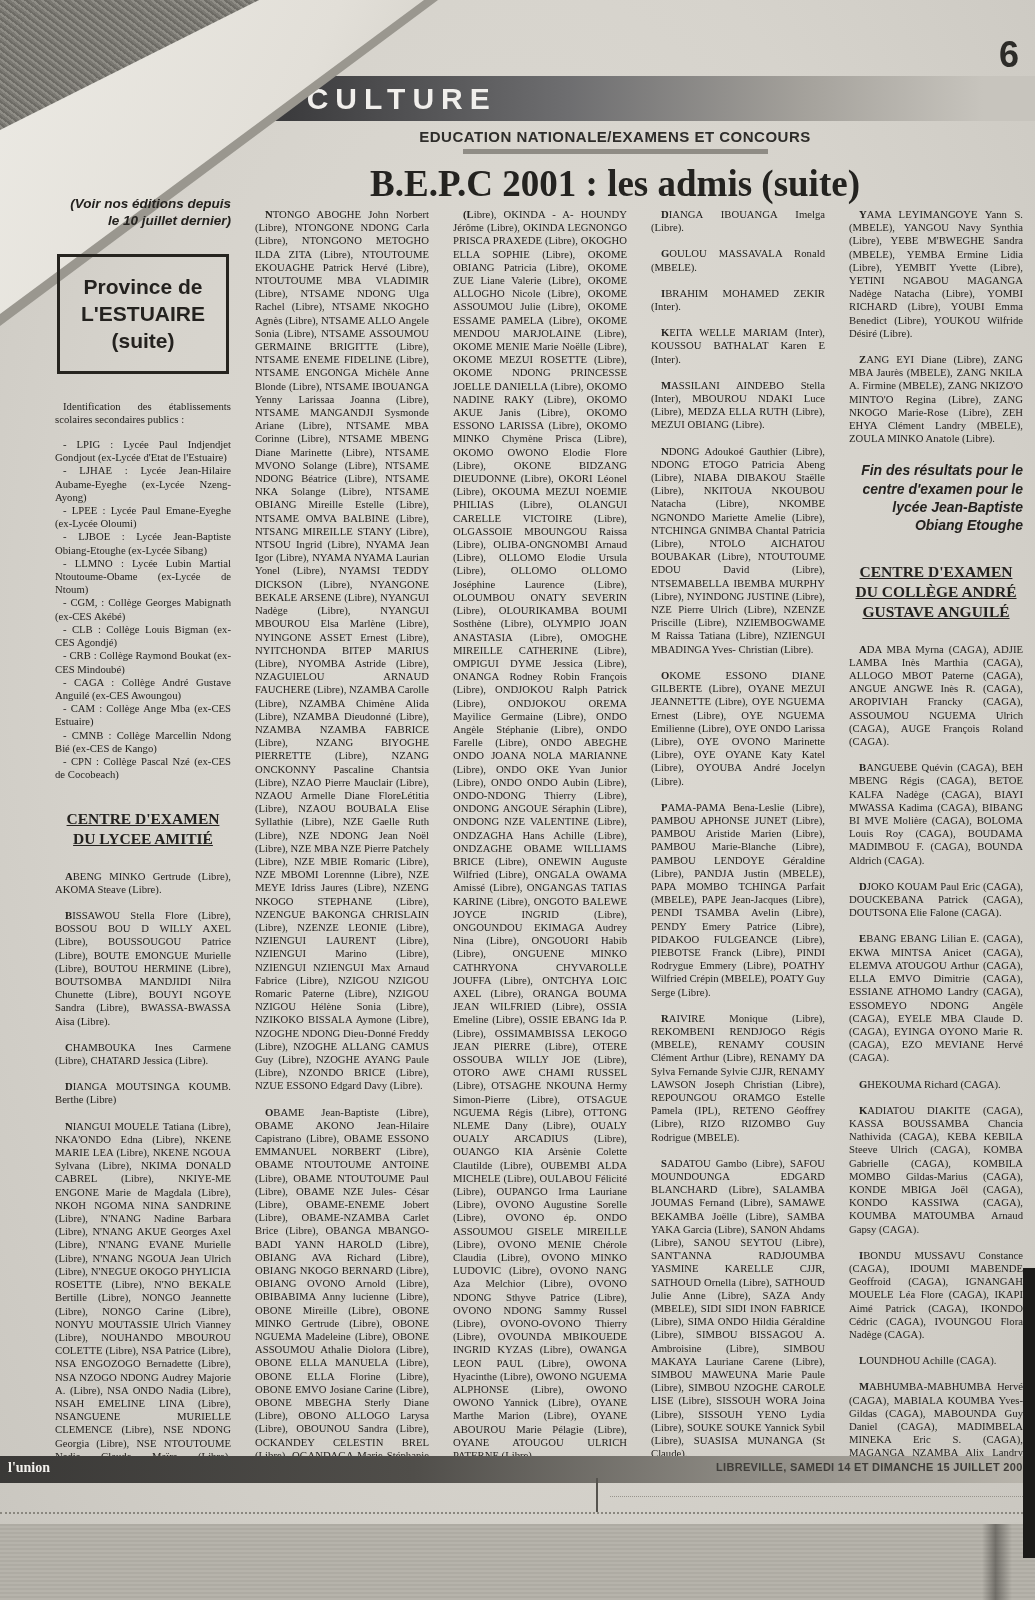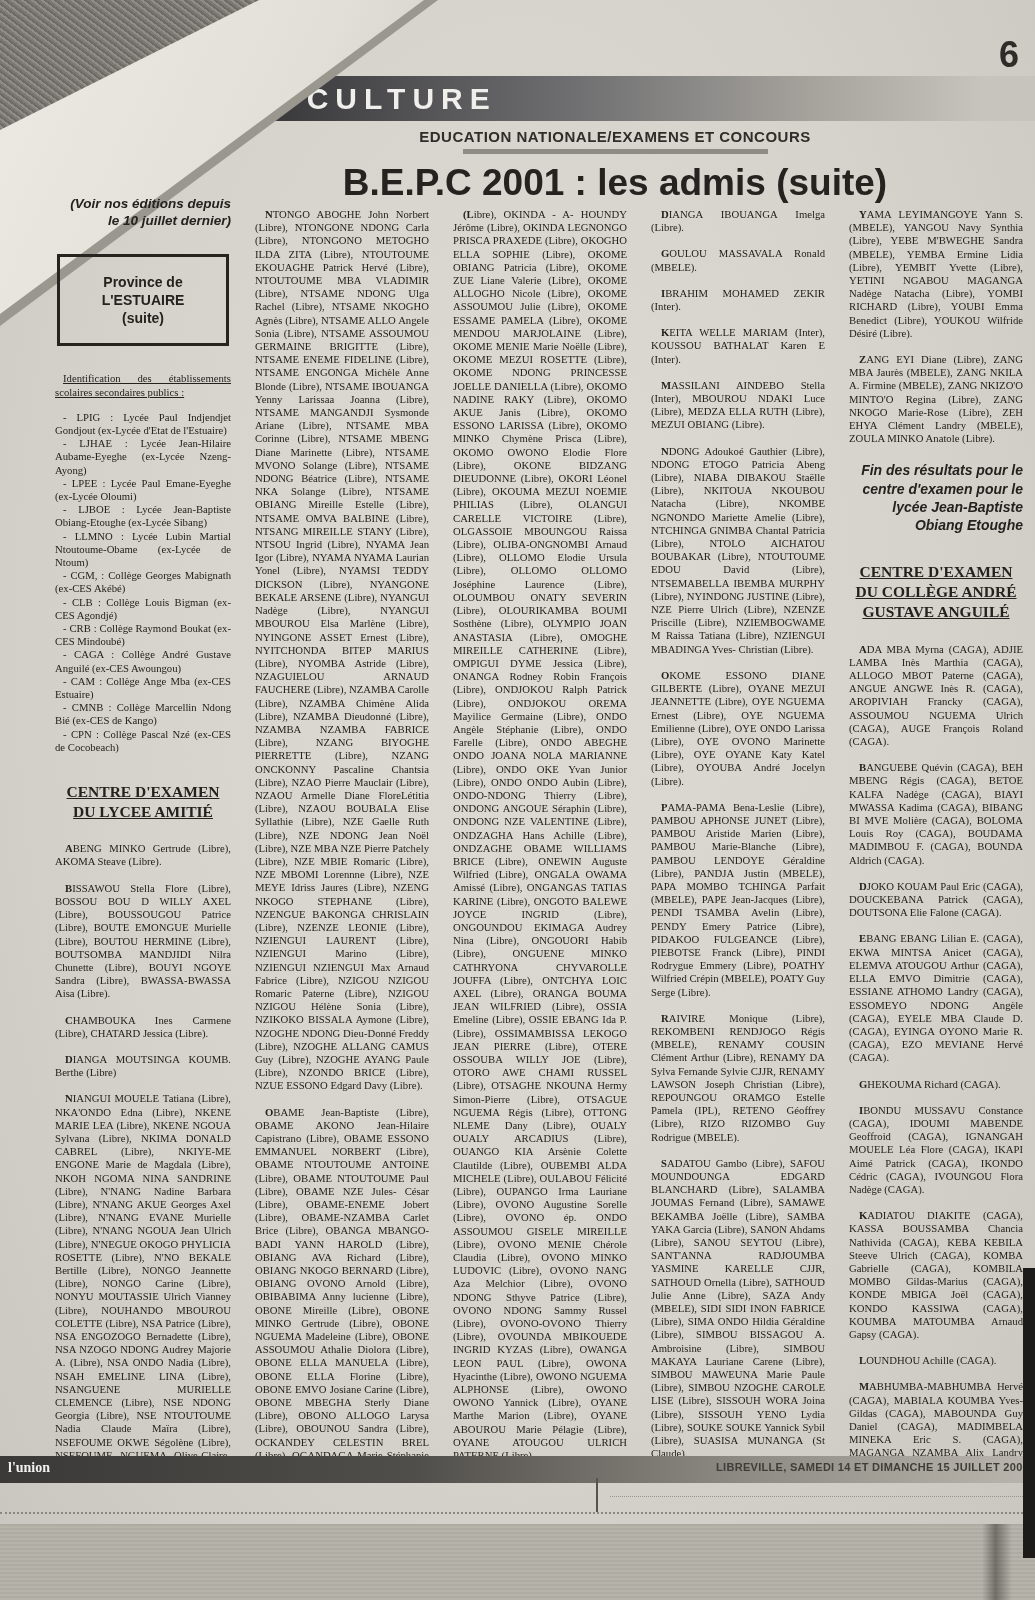--- a/index.html
+++ b/index.html
@@ -21,33 +21,33 @@
   .corner-flap-shadow{position:absolute;top:0;left:0;width:438px;height:326px;
     background:#9a978f;clip-path:polygon(0 0,100% 0,0 100%);}
   .corner-flap{position:absolute;top:0;left:0;width:424px;height:314px;
     background:linear-gradient(115deg,#eceae4 0%,#e2dfd8 60%,#cfccc4 100%);
     clip-path:polygon(0 0,100% 0,0 100%);}
   
   .head-zone{position:absolute;top:128px;left:210px;width:810px;text-align:center;}
   .kicker{font-family:"Liberation Sans",sans-serif;font-weight:bold;font-size:15px;
     letter-spacing:.5px;color:#2e2d2a;}
   .kicker-rule{width:305px;height:5px;background:#8f8c85;margin:4px auto 0;}
-  .headline{font-family:Liberation Sans, sans-serif;font-weight:bold;font-size:37px;
+  .headline{font-family:Liberation Serif, serif;font-weight:bold;font-size:37px;
     color:#242320;margin:8px 0 0;}
   
   .columns{position:absolute;top:196px;left:55px;width:968px;height:1262px;
     display:flex;gap:24px;}
   .col{flex:1;overflow:hidden;font-size:10.7px;line-height:13.2px;text-align:justify;}
   .col0{flex:0 0 176px;}
   .blk-intro{font-family:"Liberation Sans",sans-serif;font-weight:bold;font-style:italic;
     font-size:13.5px;line-height:1.25;text-align:right;white-space:pre-line;margin:0 0 24px;}
   .blk-box{border:3px solid #26241f;font-family:"Liberation Sans",sans-serif;font-weight:bold;
-    font-size:14px;line-height:1.3;text-align:center;padding:16px 2px;margin:0 2px 26px;
+    font-size:21px;line-height:1.3;text-align:center;padding:16px 2px;margin:0 2px 26px;
     white-space:pre-line;}
-  .blk-para{margin:0 0 12px;text-indent:8px;text-decoration:underline;}
+  .blk-para{margin:0 0 12px;text-indent:8px;}
   .blk-est{margin:0;text-indent:8px;font-family:Liberation Serif, serif;}
   .blk-head{font-weight:bold;font-size:15.5px;line-height:1.3;text-align:center;
     text-decoration:underline;margin:28px 4px 20px;}
   .blk-names{margin:12px 0 13px;text-indent:10px;}
   .blk-names::first-letter{font-weight:bold;}
   .blk-fin{font-family:"Liberation Sans",sans-serif;font-weight:bold;font-style:italic;
     font-size:14px;line-height:1.3;text-align:right;margin:16px 0 18px;}
   
   .footer-bar{position:absolute;top:1456px;left:0;width:1035px;height:27px;
     background:linear-gradient(90deg,#3a3937 0%,#504e4a 40%,#8e8b84 72%,#bab6ad 100%);}
@@ -137,22 +137,22 @@
     <div class="col">
         <div class="blk-names">YAMA LEYIMANGOYE Yann S. (MBELE), YANGOU Navy Synthia (Libre), YEBE M'BWEGHE Sandra (MBELE), YEMBA Ermine Lidia (Libre), YEMBIT Yvette (Libre), YETINI NGABOU MAGANGA Nadège Natacha (Libre), YOMBI RICHARD (Libre), YOUBI Emma Benedict (Libre), YOUKOU Wilfride Désiré (Libre).</div>
         <div class="blk-names">ZANG EYI Diane (Libre), ZANG MBA Jaurès (MBELE), ZANG NKILA A. Firmine (MBELE), ZANG NKIZO'O MINTO'O Regina (Libre), ZANG NKOGO Marie-Rose (Libre), ZEH EHYA Clément Landry (MBELE), ZOULA MINKO Anatole (Libre).</div>
         <div class="blk-fin">Fin des résultats pour le centre d'examen pour le lycée Jean-Baptiste Obiang Etoughe</div>
         <div class="blk-head">CENTRE D'EXAMEN DU COLLÈGE ANDRÉ GUSTAVE ANGUILÉ</div>
         <div class="blk-names">ADA MBA Myrna (CAGA), ADJIE LAMBA Inès Marthia (CAGA), ALLOGO MBOT Paterne (CAGA), ANGUE ANGWE Inès R. (CAGA), AROPIVIAH Francky (CAGA), ASSOUMOU NGUEMA Ulrich (CAGA), AUGE François Roland (CAGA).</div>
         <div class="blk-names">BANGUEBE Quévin (CAGA), BEH MBENG Régis (CAGA), BETOE KALFA Nadège (CAGA), BIAYI MWASSA Kadima (CAGA), BIBANG BI MVE Molière (CAGA), BOLOMA Louis Roy (CAGA), BOUDAMA MADIMBOU F. (CAGA), BOUNDA Aldrich (CAGA).</div>
         <div class="blk-names">DJOKO KOUAM Paul Eric (CAGA), DOUCKEBANA Patrick (CAGA), DOUTSONA Elie Falone (CAGA).</div>
         <div class="blk-names">EBANG EBANG Lilian E. (CAGA), EKWA MINTSA Anicet (CAGA), ELEMVA ATOUGOU Arthur (CAGA), ELLA EMVO Dimitrie (CAGA), ESSIANE ATHOMO Landry (CAGA), ESSOMEYO NDONG Angèle (CAGA), EYELE MBA Claude D. (CAGA), EYINGA OYONO Marie R. (CAGA), EZO MEVIANE Hervé (CAGA).</div>
         <div class="blk-names">GHEKOUMA Richard (CAGA).</div>
+        <div class="blk-names">KADIATOU DIAKITE (CAGA), KASSA BOUSSAMBA Chancia Nathivida (CAGA), KEBA KEBILA Steeve Ulrich (CAGA), KOMBA Gabrielle (CAGA), KOMBILA MOMBO Gildas-Marius (CAGA), KONDE MBIGA Joël (CAGA), KONDO KASSIWA (CAGA), KOUMBA MATOUMBA Arnaud Gapsy (CAGA).</div>
         <div class="blk-names">IBONDU MUSSAVU Constance (CAGA), IDOUMI MABENDE Geoffroid (CAGA), IGNANGAH MOUELE Léa Flore (CAGA), IKAPI Aimé Patrick (CAGA), IKONDO Cédric (CAGA), IVOUNGOU Flora Nadège (CAGA).</div>
-        <div class="blk-names">KADIATOU DIAKITE (CAGA), KASSA BOUSSAMBA Chancia Nathivida (CAGA), KEBA KEBILA Steeve Ulrich (CAGA), KOMBA Gabrielle (CAGA), KOMBILA MOMBO Gildas-Marius (CAGA), KONDE MBIGA Joël (CAGA), KONDO KASSIWA (CAGA), KOUMBA MATOUMBA Arnaud Gapsy (CAGA).</div>
         <div class="blk-names">LOUNDHOU Achille (CAGA).</div>
         <div class="blk-names">MABHUMBA-MABHUMBA Hervé (CAGA), MABIALA KOUMBA Yves-Gildas (CAGA), MABOUNDA Guy Daniel (CAGA), MADIMBELA MINEKA Eric S. (CAGA), MAGANGA NZAMBA Alix Landry (CAGA), MAGHONGUE KOUANGA Aymar (CAGA), MAKETA LEGALA Sandrine (CAGA), MANFOUMBI Hermane Lionel (CAGA), MANFOUMBI Marcel (CAGA), MANFOUMBI BIVIGOU Marina Claire (CAGA), MANFOUMBI MOUSSAVOU Ter (CAGA), MAPAGA BOUBALA Cédric (CAGA), MASSALA Parvyn Alain (CAGA), MASSOUANGA-BABA Malyk Channel</div>
       </div>
   </div>
 
   <div class="footer-bar">
     <span class="paper-name">l'union</span>
     <span class="date-line">LIBREVILLE, SAMEDI 14 ET DIMANCHE 15 JUILLET 2001</span>
   </div>
 

